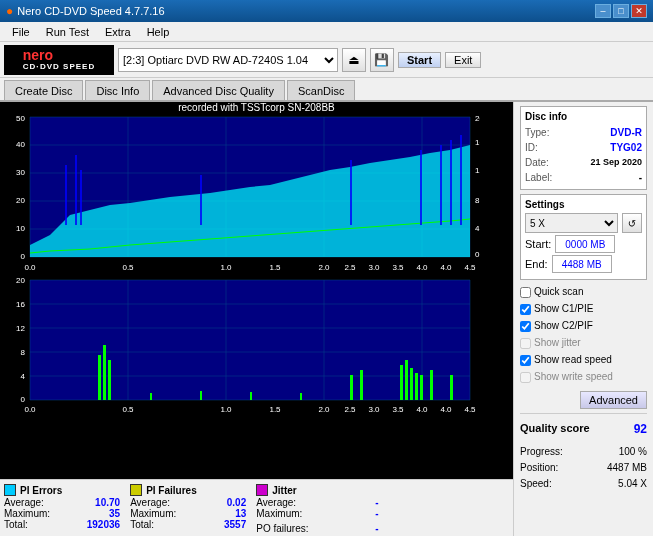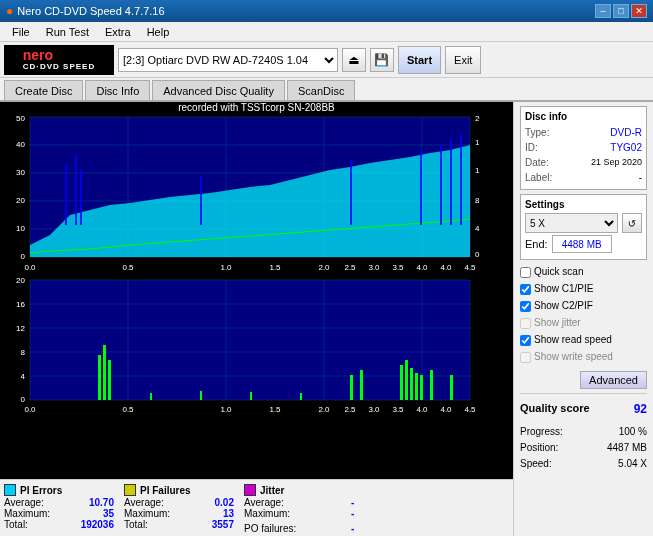--- a/index.html
+++ b/index.html
@@ -62,21 +62,21 @@
     }
     .drive-select {
       flex: 1;
       max-width: 220px;
       height: 24px;
       font-size: 11px;
       border: 1px solid #aaa;
       background: white;
     }
     .toolbar-btn {
-      height: 28px;
+      height: 16px;
       padding: 0 8px;
       border: 1px solid #aaa;
       background: linear-gradient(to bottom, #fff, #e0e0e0);
       cursor: pointer;
       font-size: 11px;
     }
     .toolbar-btn.start {
       background: linear-gradient(to bottom, #e8f0ff, #c0d0f0);
       font-weight: bold;
     }
@@ -141,21 +141,21 @@
       margin-bottom: 1px;
     }
     .stat-color-box {
       width: 12px; height: 12px;
       border: 1px solid #333;
     }
     .stat-row {
       display: flex;
       justify-content: space-between;
       font-size: 10px;
-      gap: 8px;
+      gap: 20px;
       align-items: flex-end;
     }
     .stat-value {
       color: blue;
       font-weight: bold;
       min-width: 50px;
       text-align: right;
     }
 
     .side-panel {
@@ -179,21 +179,21 @@
       font-size: 10px;
       margin-bottom: 3px;
     }
     .info-row {
       display: flex;
       justify-content: space-between;
       font-size: 10px;
       line-height: 15px;
     }
     .info-label { color: #555; }
-    .info-value { color: #00f; font-weight: normal; }
+    .info-value { color: #00f; font-weight: bold; }
     .info-value.black { color: #000; }
 
     .settings-section {
       border: 1px solid #aaa;
       background: white;
       padding: 4px;
     }
     .settings-title { font-weight: bold; font-size: 10px; margin-bottom: 3px; }
     .settings-row { display: flex; align-items: center; gap: 4px; margin-bottom: 2px; }
     .speed-select {
@@ -502,20 +502,24 @@
 
     <div class="settings-section">
       <div class="settings-title">Settings</div>
       <div class="settings-row">
         <select class="speed-select">
           <option>5 X</option>
         </select>
         <div class="icon-btn" style="width:20px;height:20px;font-size:10px;">↺</div>
       </div>
       <div class="settings-row">
+        <span>Start:</span>
+        <input type="text" class="mb-input" value="0000 MB" style="">
+      </div>
+      <div class="settings-row">
         <span>End:</span>
         <input type="text" class="mb-input" value="4488 MB" style="">
       </div>
     </div>
 
     <div style="display:flex;flex-direction:column;gap:1px;">
       <div class="checkbox-row">
         <input type="checkbox" id="qs" style="">
         <label for="qs">Quick scan</label>
       </div>

